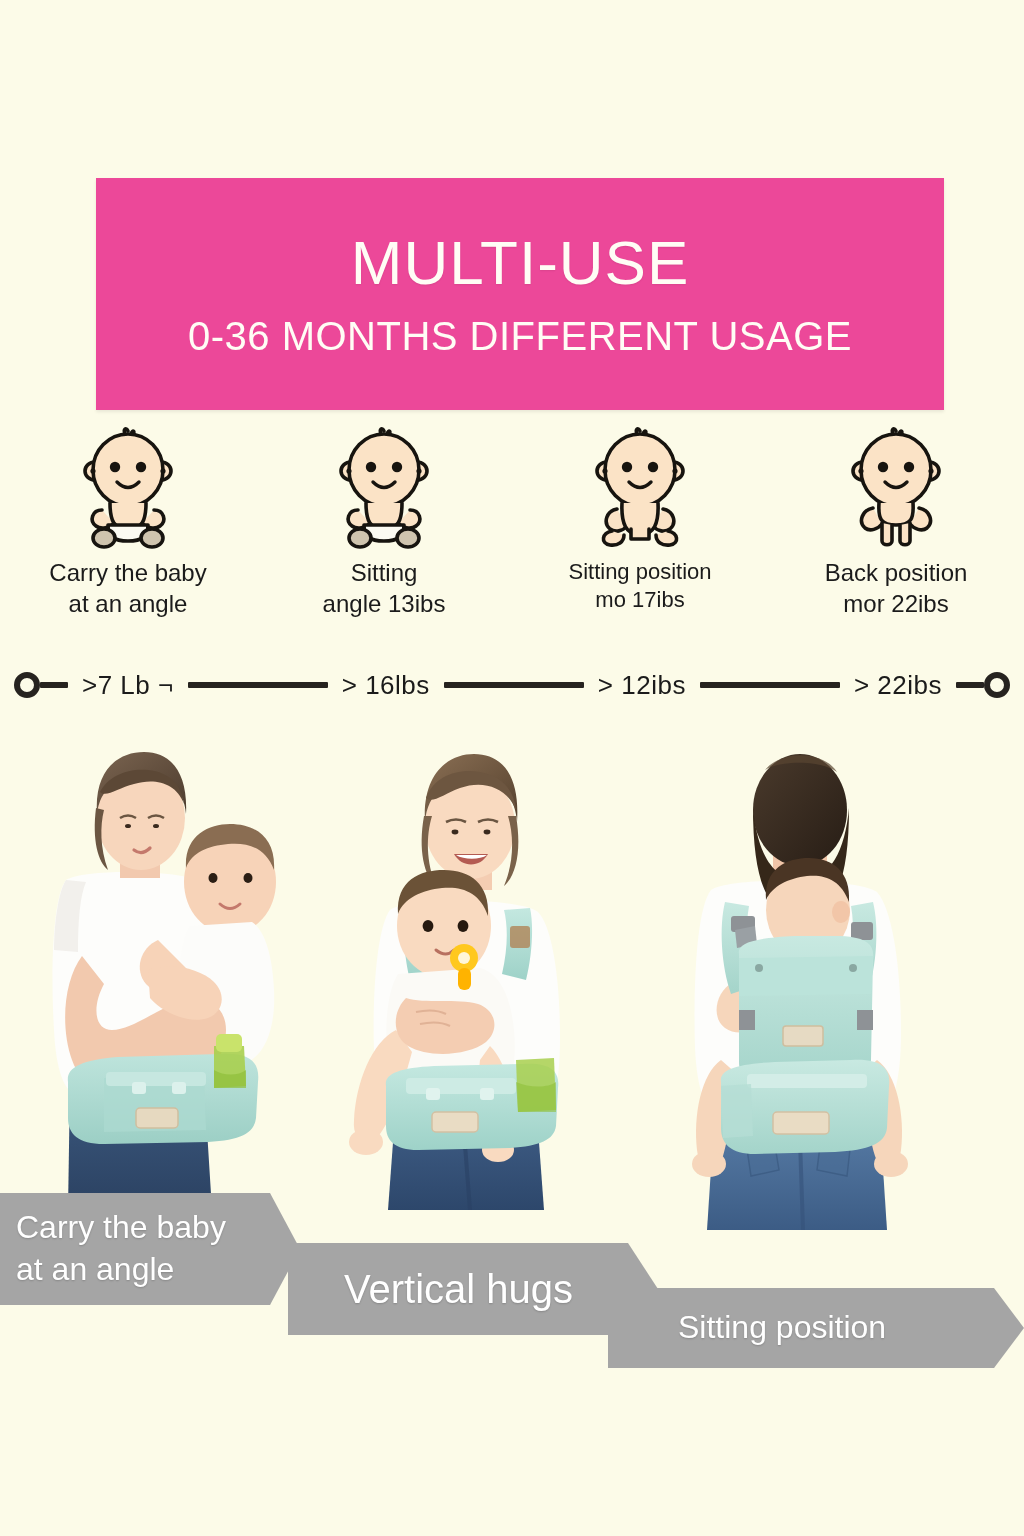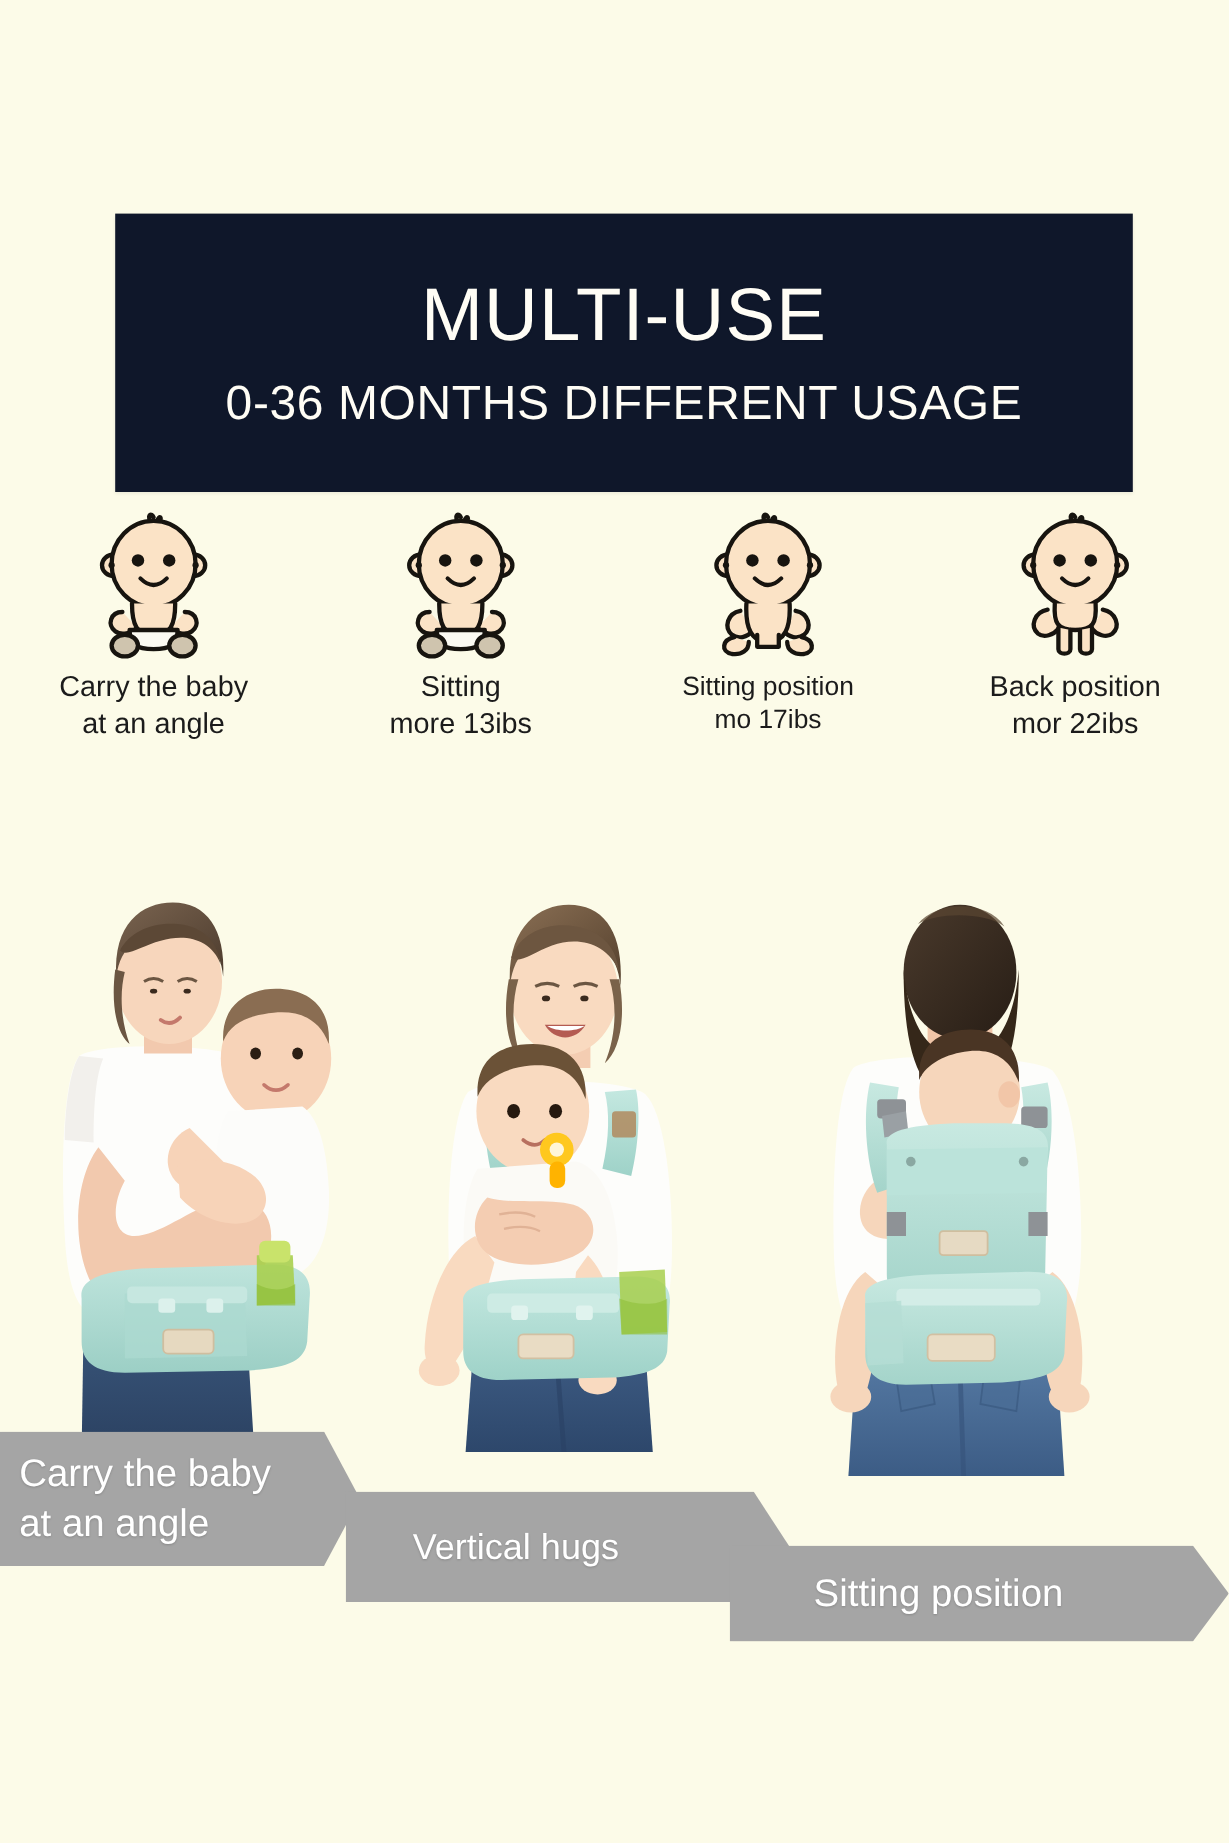--- a/index.html
+++ b/index.html
@@ -7,21 +7,21 @@
     width:1024px;height:1536px;
     background:#FCFBE8;
     font-family:"Liberation Sans",sans-serif;
     overflow:hidden;position:relative;
   }
   .stage{position:absolute;inset:0;}
 
   
   .header-banner{
     position:absolute;left:96px;top:178px;width:848px;height:232px;
-    background:#0f172a;
+    background:#ec4899;
     display:flex;flex-direction:column;align-items:center;justify-content:center;
     box-shadow:0 2px 3px rgba(0,0,0,.08);
   }
   .header-title{
     color:#FFFDF5;font-size:62px;letter-spacing:1px;
     font-weight:400;line-height:1;margin:0 0 22px 0;
     text-shadow:0 1px 2px rgba(0,0,0,.08);
   }
   .header-sub{
     color:#FFFDF5;font-size:40px;letter-spacing:.5px;
@@ -79,21 +79,21 @@
   }
   .ribbon .rb-text{line-height:1.3;}
   #ribbon-1{
     left:0;top:1193px;width:300px;height:112px;
     padding-left:16px;font-size:32px;
     clip-path:polygon(0 0,270px 0,300px 50%,270px 100%,0 100%);
     width:300px;
   }
   #ribbon-2{
     left:288px;top:1243px;width:370px;height:92px;
-    padding-left:56px;font-size:30px;
+    padding-left:56px;font-size:40px;
     clip-path:polygon(0 0,340px 0,370px 50%,340px 100%,0 100%);
   }
   #ribbon-3{
     left:608px;top:1288px;width:416px;height:80px;
     padding-left:70px;font-size:32px;
     clip-path:polygon(0 0,386px 0,416px 50%,386px 100%,0 100%);
   }
 </style>
 </head>
 <body>
@@ -154,21 +154,21 @@
           </g>
           <circle cx="43" cy="42" r="5.2" fill="#17140f"></circle>
           <circle cx="69" cy="42" r="5.2" fill="#17140f"></circle>
           <circle cx="21" cy="46" r="2.6" fill="#17140f"></circle>
           <circle cx="91" cy="46" r="2.6" fill="#17140f"></circle>
           <path d="M45 57 Q56 68 67 57" fill="none" stroke="#17140f" stroke-width="3.4" stroke-linecap="round"></path>
         </svg>
       </span>
       <div class="icon-label">
         <span class="l1">Sitting</span>
-        <span class="l2">more 13ibs</span>
+        <span class="l2">angle 13ibs</span>
       </div>
     </div>
 
     <div class="icon-cell cell-2">
       <span>
         <svg class="baby-svg" width="112" height="125" viewBox="0 0 112 125">
           <g fill="none" stroke="#17140f" stroke-width="3.6" stroke-linecap="round" stroke-linejoin="round">
             <path d="M53 9 C51 4 54 2 56 6"></path>
             <path d="M59 9 C61 4 63 6 61 10"></path>
             <ellipse cx="23" cy="46" rx="10" ry="9" fill="#FBE3C6"></ellipse>
@@ -217,20 +217,35 @@
         </svg>
       </span>
       <div class="icon-label">
         <span class="l1">Back position</span>
         <span class="l2">mor 22ibs</span>
       </div>
     </div>
 
   </div>
 
+  <div class="timeline">
+    <div style="width:14px;flex:0 0 14px;"></div>
+    <div class="tl-cap"></div>
+    <div class="tl-seg short"></div>
+    <div class="tl-label">&gt;7 Lb ¬</div>
+    <div class="tl-seg"></div>
+    <div class="tl-label">&gt; 16lbs</div>
+    <div class="tl-seg"></div>
+    <div class="tl-label">&gt; 12ibs</div>
+    <div class="tl-seg"></div>
+    <div class="tl-label">&gt; 22ibs</div>
+    <div class="tl-seg short"></div>
+    <div class="tl-cap"></div>
+    <div style="width:14px;flex:0 0 14px;"></div>
+  </div>
 
   <div class="photos">
 
     <div class="photo" style="left:8px;">
       <svg width="310" height="480" viewBox="0 0 310 480">
         <defs>
           <linearGradient id="hair1" x1="0" y1="0" x2="1" y2="1">
             <stop offset="0%" stop-color="#7a6450"></stop>
               <stop offset="100%" stop-color="#4c3b2d"></stop>
           </linearGradient>

